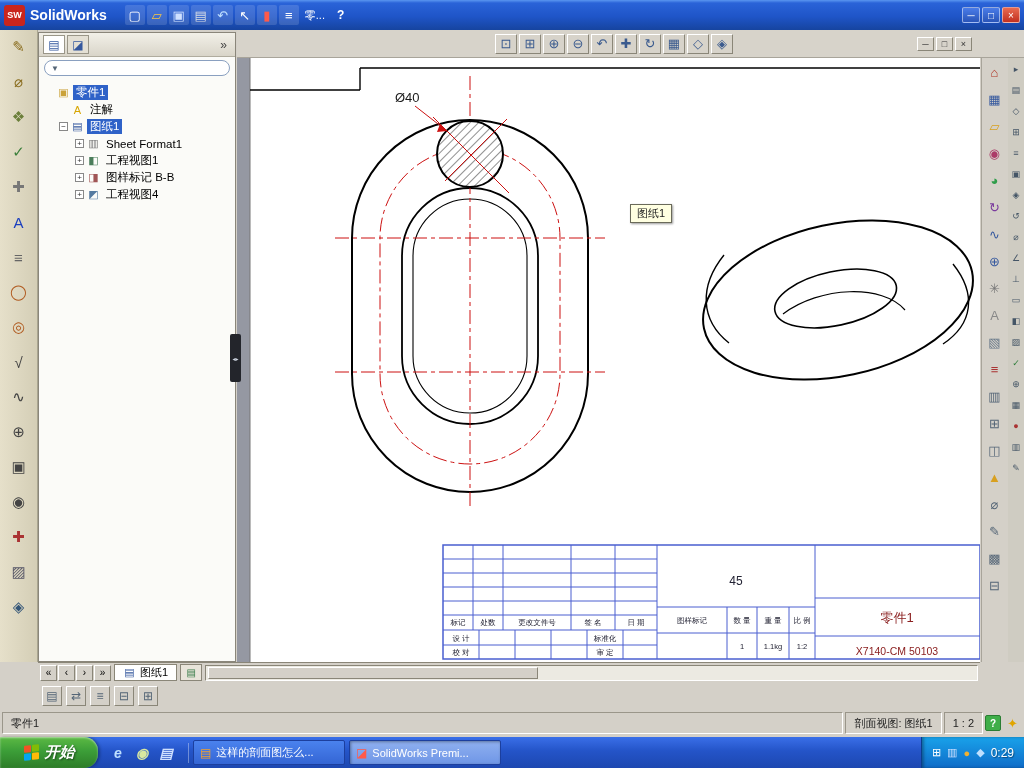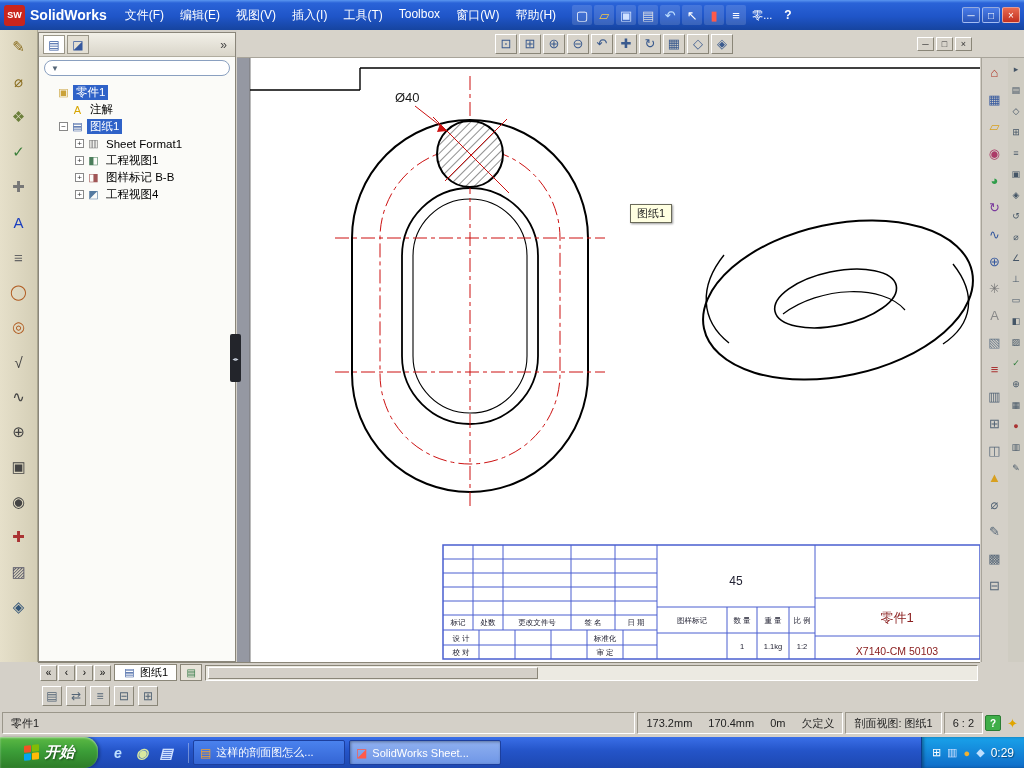--- a/index.html
+++ b/index.html
@@ -143,31 +143,20 @@
   #clock { color:#fff; font-size:12px; text-shadow:1px 1px 1px rgba(0,0,0,.4); }
 </style>
 </head>
 <body>
 
 <div id="root">
 
   <div id="titlebar">
     <div class="logo">SW</div>
     <span class="apptitle">SolidWorks</span>
-    <div class="menus">
-
-    <span class="menu">文件(F)</span>
-        <span class="menu">编辑(E)</span>
-        <span class="menu">视图(V)</span>
-        <span class="menu">插入(I)</span>
-        <span class="menu">工具(T)</span>
-        <span class="menu">Toolbox</span>
-        <span class="menu">窗口(W)</span>
-        <span class="menu">帮助(H)</span>
-      </div>
     <div class="tb-tools">
 
     <span class="tbico" style="color: rgb(255, 255, 255);">▢</span>
         <span class="tbico" style="color: rgb(246, 199, 68);">▱</span>
         <span class="tbico" style="color: rgb(207, 224, 255);">▣</span>
         <span class="tbico" style="color: rgb(216, 221, 228);">▤</span>
         <span class="tbico" style="color: rgb(191, 224, 255);">↶</span>
         <span class="tbico" style="color: rgb(255, 255, 255);">↖</span>
         <span class="tbico" style="color: rgb(255, 90, 74);">▮</span>
         <span class="tbico" style="color: rgb(255, 255, 255);">≡</span>
@@ -452,30 +441,24 @@
         <span class="loico" style="color: rgb(85, 102, 119);">⇄</span>
         <span class="loico" style="color: rgb(85, 102, 119);">≡</span>
         <span class="loico" style="color: rgb(85, 102, 119);">⊟</span>
         <span class="loico" style="color: rgb(85, 102, 119);">⊞</span>
       </div>
     <div id="statusbar">
       <span class="scell grow">
           <span>零件1</span>
         </span>
       <span class="scell">
-        <span>173.2mm</span>
-        <span>170.4mm</span>
-        <span>0m</span>
-        <span>欠定义</span>
-      </span>
-      <span class="scell">
           <span>剖面视图: 图纸1</span>
         </span>
       <span class="scell">
-          <span>6 : 2</span>
+          <span>1 : 2</span>
         </span>
       <span class="chip-green">?</span>
       <span class="chip-gold">✦</span>
     </div>
   </div>
 
   <div id="taskbar">
     <div id="startbtn">
       <span class="flag">
         <div style="background:#f35325"></div>
@@ -491,21 +474,21 @@
         <span class="qico" style="color: rgb(216, 232, 160);">◉</span>
         <span class="qico" style="color: rgb(207, 224, 255);">▤</span>
       </div>
     <span class="qdiv"></span>
     <div class="taskbtn">
       <span class="tico" style="color:#f0a030">▤</span>
       <span class="tlbl">这样的剖面图怎么...</span>
     </div>
     <div class="taskbtn active">
       <span class="tico" style="color:#ff5a4a">◪</span>
-      <span class="tlbl">SolidWorks Sheet...</span>
+      <span class="tlbl">SolidWorks Premi...</span>
     </div>
     <div id="tray">
       <span style="display:flex;gap:6px;align-items:center">
 
       <span class="trico" style="color: rgb(255, 255, 255);">⊞</span>
           <span class="trico" style="color: rgb(207, 224, 255);">▥</span>
           <span class="trico" style="color: rgb(240, 176, 48);">●</span>
           <span class="trico" style="color: rgb(191, 224, 255);">◆</span>
         </span>
       <span id="clock">0:29</span>

